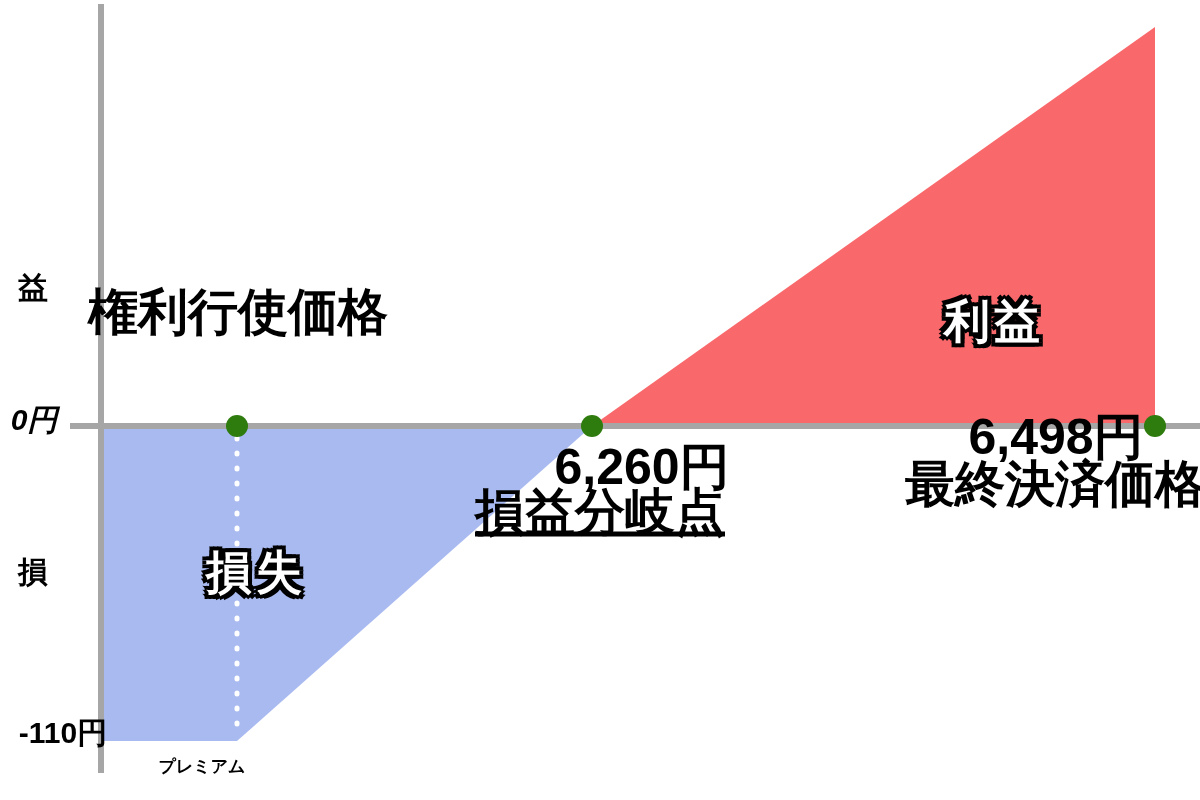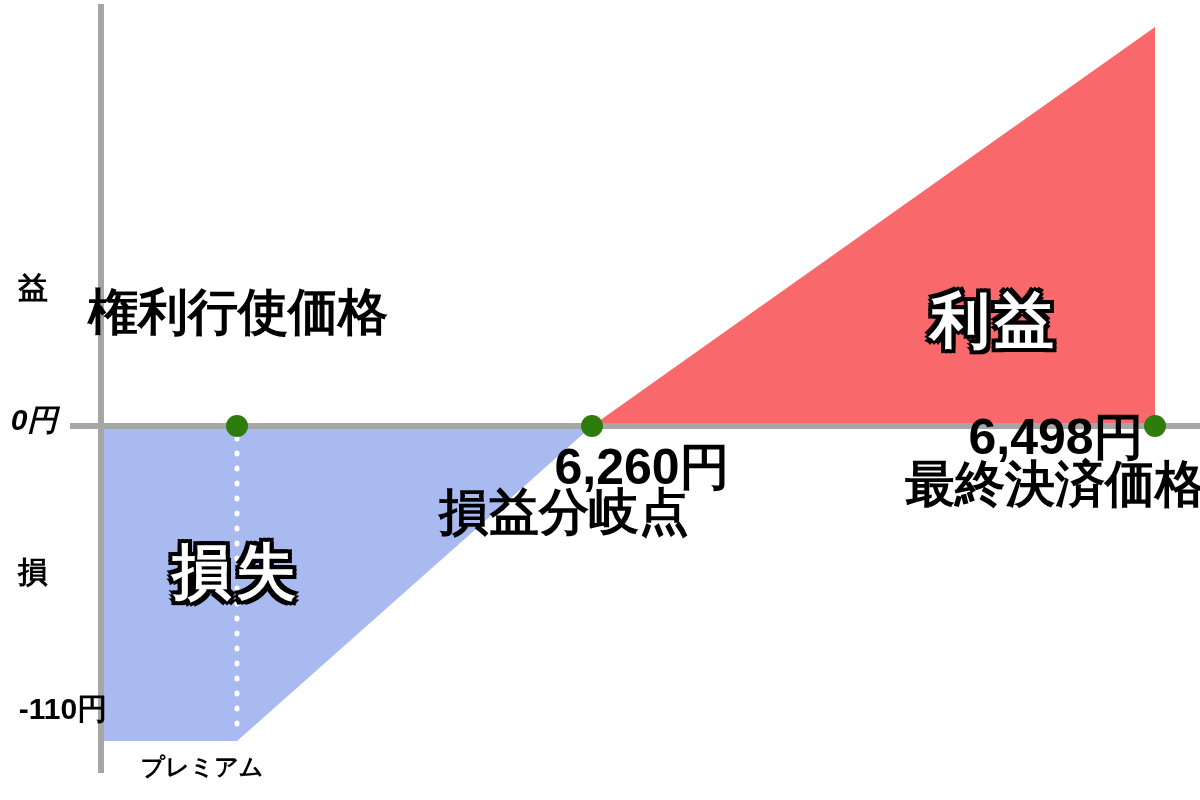--- a/index.html
+++ b/index.html
@@ -25,30 +25,30 @@
     transform: translate(-50%, -50%);
     font-weight: bold;
     color: #000;
     white-space: nowrap;
     text-align: center;
     line-height: 1.1;
   }
   .axis-lbl   { font-size: 30px; }
   .annot-lbl  { font-size: 50px; }
   .region-lbl {
-    font-size: 60px;
+    font-size: 46px;
     color: #fff;
     letter-spacing: 4px;
     text-shadow:
       -4px -4px 0 #000,  4px -4px 0 #000,
       -4px  4px 0 #000,  4px  4px 0 #000,
       -4px  0   0 #000,  4px  0   0 #000,
        0   -4px 0 #000,  0    4px 0 #000;
   }
-  .small-lbl { font-size: 24px; }
+  .small-lbl { font-size: 17px; }
 </style>
 </head>
 <body>
 
 <div id="stage">
 
   <svg width="1200" height="800" viewBox="0 0 1200 800">
 
     <polygon points="101,426 592,426 237,741 101,741" fill="#A9BAF0"></polygon>
 
@@ -61,28 +61,28 @@
     <line x1="237" y1="438" x2="237" y2="736" stroke-width="5" stroke-dasharray="1 14" stroke-linecap="round" stroke="#FFFFFF"></line>
 
     <circle cx="237" cy="426" r="11" fill="#2E7B0E"></circle>
     <circle cx="592" cy="426" r="11" fill="#2E7B0E"></circle>
     <circle cx="1155" cy="426" r="11" fill="#2E7B0E"></circle>
   </svg>
 
   <div class="lbl axis-lbl" style="left:33px; top:287px;">益</div>
   <div class="lbl axis-lbl" style="left:34px; top:419px;font-style:italic;">0円</div>
   <div class="lbl axis-lbl" style="left:33px; top:571px;">損</div>
-  <div class="lbl axis-lbl" style="left:63px; top:708px;">-110円</div>
+  <div class="lbl axis-lbl" style="left:63px; top:732px;">-110円</div>
 
   <div class="lbl annot-lbl" style="left:238px; top:312px;">権利行使価格</div>
 
   <div class="lbl annot-lbl" style="left:598px; top:467px;margin-left:44px;">6,260円</div>
-  <div class="lbl annot-lbl" style="left:564px; top:512px;">損益分岐点</div>
+  <div class="lbl annot-lbl" style="left:600px; top:512px;text-decoration:underline;">損益分岐点</div>
 
   <div class="lbl annot-lbl" style="left:1056px; top:437px;">6,498円</div>
   <div class="lbl annot-lbl" style="left:1055px; top:484px;">最終決済価格</div>
 
-  <div class="lbl region-lbl" style="left:236px; top:572px;text-align:center;">損失</div>
+  <div class="lbl region-lbl" style="left:256px; top:572px;text-align:center;">損失</div>
   <div class="lbl region-lbl" style="left:994px; top:321px;">利益</div>
 
   <div class="lbl small-lbl" style="left:202px; top:767px;">プレミアム</div>
 
 </div>
 
 </body></html>

